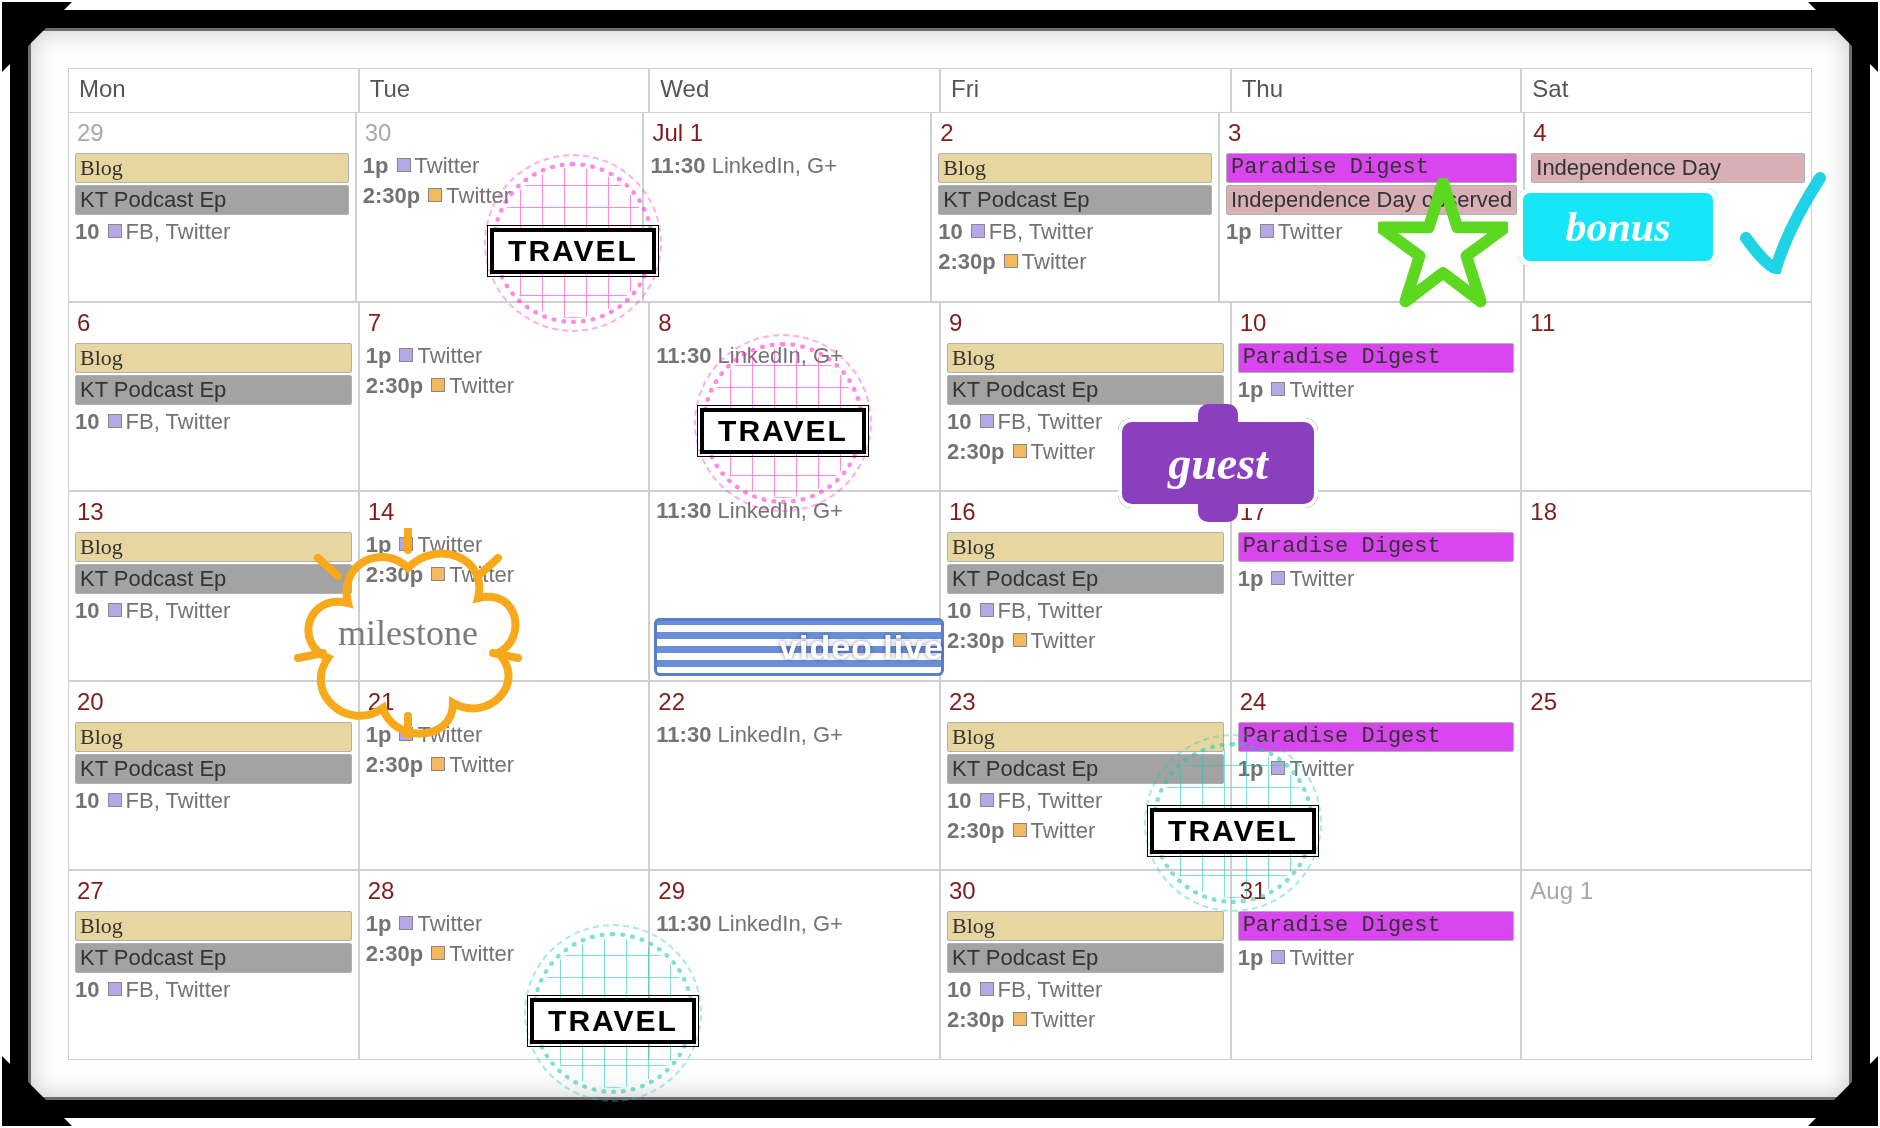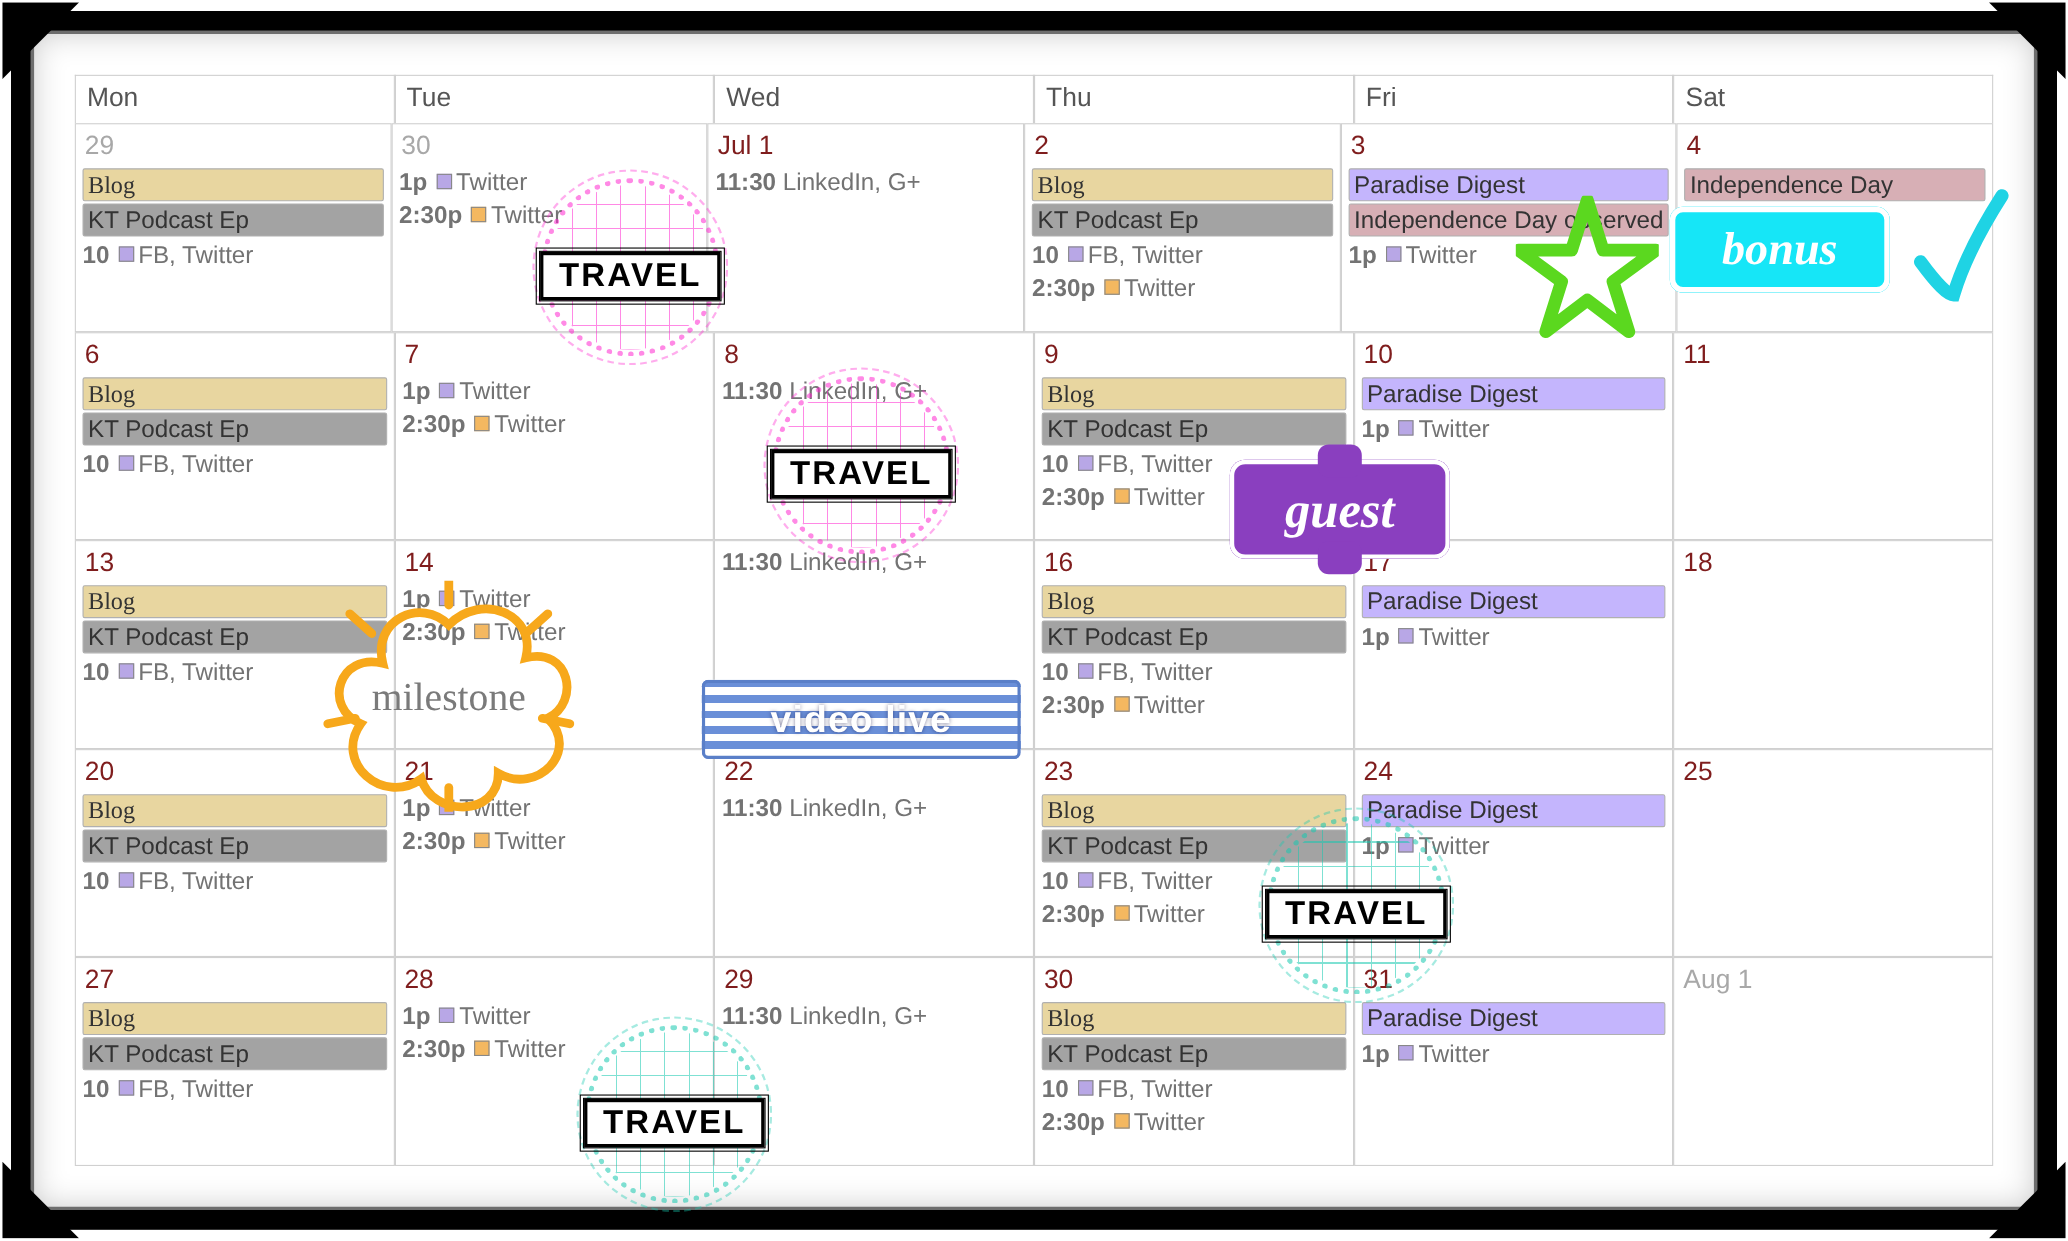--- a/index.html
+++ b/index.html
@@ -83,21 +83,21 @@
     border: 1px solid #b0b0b0;
     border-radius: 2px;
     white-space: nowrap;
     overflow: hidden;
     text-overflow: clip;
     color: #333;
     box-sizing: border-box;
   }
   .ev-blog    { background: #e8d6a0; font-family: Liberation Serif, serif; }
   .ev-podcast { background: #a3a3a3; }
-  .ev-digest  { background: #c4b5fd; }
+  .ev-digest  { background: #d946ef; font-family: Liberation Mono, monospace; }
   .ev-holiday { background: #d7afb5; }
 
   .tevent {
     font-size: 22px;
     line-height: 30px;
     color: #737373;
     font-weight: bold;
     white-space: nowrap;
   }
   .tevent .sq {
@@ -148,31 +148,32 @@
     display: flex; align-items: center; justify-content: center;
   }
   .milestone svg { width: 100%; height: 100%; }
   .milestone-text {
     position: absolute;
     font-family: "Comic Sans MS", cursive;
     font-size: 36px;
     color: #7a7a7a;
   }
   .video-live {
-    width: 290px; height: 72px;
+    width: 290px; height: 58px;
     background: repeating-linear-gradient(180deg,#6a8fd8 0 7px,#fff 7px 14px);
     border-radius: 6px;
     box-shadow: inset 0 0 0 3px #5a7fc8;
     color: #fff;
     font-family: "Arial Black", Impact, sans-serif;
     font-weight: 900;
     font-size: 34px;
-    display: flex; align-items: center; justify-content: center;
+    display: flex; align-items: center; justify-content: flex-end;
     text-shadow: 0 0 4px rgba(0,0,60,.5);
     letter-spacing: 1px;
+    margin-left: 16px;
   }
   .guest {
     width: 200px; height: 90px;
     background: #8a3fbf;
     border-radius: 14px;
     position: relative;
     color: #fff; font-style: italic;
     font-family: Georgia, 'Times New Roman', serif;
     font-size: 46px; font-weight: bold;
     display:flex; align-items:center; justify-content:center;
@@ -212,22 +213,22 @@
 <div class="corner tr"></div>
 <div class="corner bl"></div>
 <div class="corner br"></div>
 
 <div class="frame">
   <div class="cal">
     <div class="dow-row" id="dow-row">
         <div class="dow">Mon</div>
         <div class="dow">Tue</div>
         <div class="dow">Wed</div>
+        <div class="dow">Fri</div>
         <div class="dow">Thu</div>
-        <div class="dow">Fri</div>
         <div class="dow">Sat</div>
       </div>
     <div class="weeks" id="weeks">
         <div class="week">
           <div class="day">
             <div class="date-num other">29</div>
             <div class="event ev-blog">Blog</div>
             <div class="event ev-podcast">KT Podcast Ep</div>
             <div class="tevent"><span>10</span> <span class="sq purple"></span><span style="font-weight:normal">FB, Twitter</span></div>
           </div>

